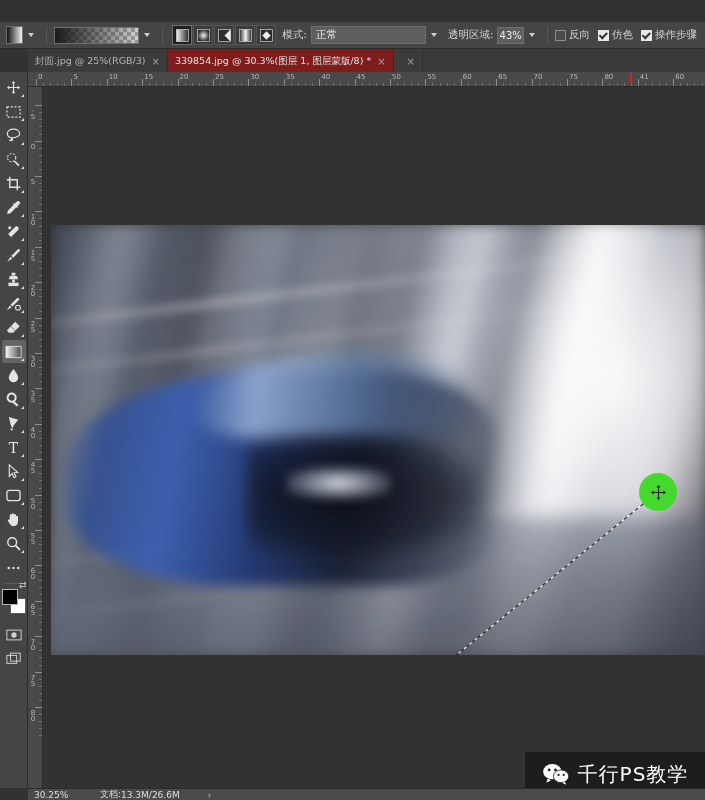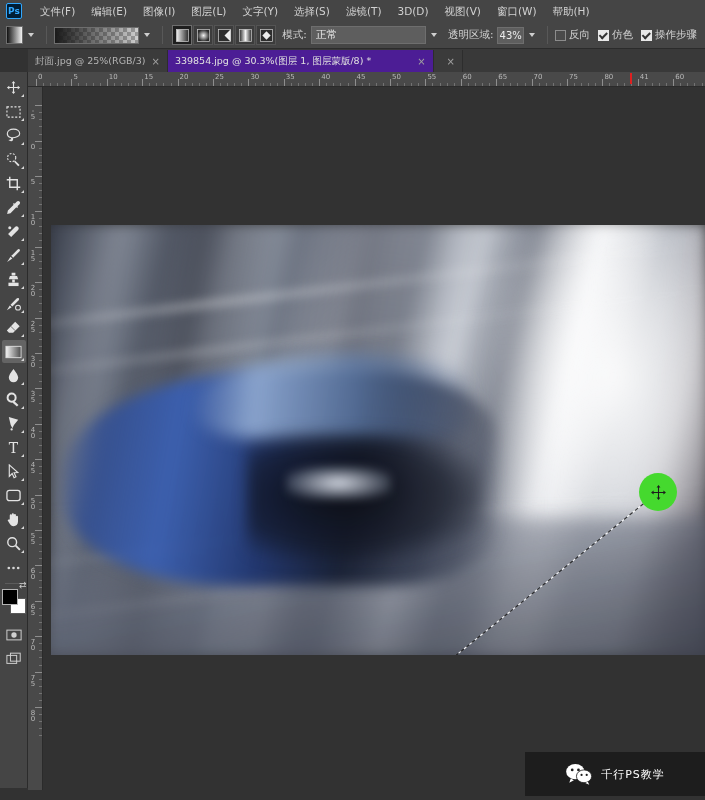--- a/index.html
+++ b/index.html
@@ -90,21 +90,21 @@
   
   .tabbar {
     position: absolute; left: 28px; top: 49px; width: 677px; height: 23px;
     background: #393939; display: flex; align-items: flex-end;
   }
   .tab {
     height: 22px; background: #3b3b3b; color: #b4b4b4;
     font-size: 9.5px; display: flex; align-items: center;
     padding: 0 7px; border-right: 1px solid #2d2d2d; white-space: nowrap;
   }
-  .tab.active { background: #4c1d95; color: #e0e0e0; gap: 40px; }
+  .tab.active { background: #7f1d1d; color: #e0e0e0; }
   .tab-close { margin-left: 6px; color: #a0a0a0; font-size: 10px; }
 
   
   .ruler-h {
     position: absolute; left: 28px; top: 72px; width: 677px; height: 15px;
     background: #494949; border-bottom: 1px solid #2b2b2b; overflow: hidden;
   }
   .ruler-v {
     position: absolute; left: 28px; top: 87px; width: 15px; height: 703px;
     background: #494949; border-right: 1px solid #2b2b2b; overflow: hidden;
@@ -246,44 +246,28 @@
   .st-zoom { width: 62px; padding-left: 6px; }
   .st-doc { padding-left: 10px; }
   .st-arrow { margin-left: 28px; color: #cfcfcf; }
 
   
   .watermark {
     position: absolute; right: 0; top: 752px; width: 180px; height: 44px;
     background: #1d1d1d; display: flex; align-items: center; justify-content: center;
     gap: 8px;
   }
-  .wm-text { color: #ffffff; font-size: 11px; letter-spacing: 1px; }
+  .wm-text { color: #ffffff; font-size: 20px; letter-spacing: 1px; }
   .wechat-icon { width: 28px; height: 22px; }
 </style>
 </head>
 <body>
 
 <div id="app">
 
-  <div class="menubar">
-    <div class="ps-logo">Ps</div>
-    <div id="menu-items" style="display:flex;align-items:center;">
-        <div class="menu-item">文件(F)</div>
-        <div class="menu-item">编辑(E)</div>
-        <div class="menu-item">图像(I)</div>
-        <div class="menu-item">图层(L)</div>
-        <div class="menu-item">文字(Y)</div>
-        <div class="menu-item">选择(S)</div>
-        <div class="menu-item">滤镜(T)</div>
-        <div class="menu-item">3D(D)</div>
-        <div class="menu-item">视图(V)</div>
-        <div class="menu-item">窗口(W)</div>
-        <div class="menu-item">帮助(H)</div>
-      </div>
-  </div>
 
   <div class="optionsbar">
     <div class="opt-tool-swatch"></div>
     <div class="caret"></div>
     <div class="sep"></div>
     <div class="gradient-preview"></div>
     <div class="caret"></div>
     <div class="sep"></div>
     <div class="grad-type-group" id="grad-types">
         <div class="grad-type-btn active" title="线性渐变">
@@ -833,14 +817,20 @@
       <circle cx="7.6" cy="7.6" r="1.5" fill="#1d1d1d"></circle>
       <circle cx="14.4" cy="7.6" r="1.5" fill="#1d1d1d"></circle>
       <ellipse cx="20.5" cy="14.5" rx="8.3" ry="7" fill="#ffffff" stroke="#1d1d1d" stroke-width="0.9"></ellipse>
       <path d="M24.6 20.5 L26.2 23.8 L21.8 21.8 Z" fill="#ffffff"></path>
       <circle cx="17.8" cy="13" r="1.2" fill="#1d1d1d"></circle>
       <circle cx="23.4" cy="13" r="1.2" fill="#1d1d1d"></circle>
     </svg>
     <span class="wm-text">千行PS教学</span>
   </div>
 
+  <div class="statusbar">
+    <span class="st-zoom">30.25%</span>
+    <span class="st-doc">文档:</span>
+    <span>13.3M/26.6M</span>
+    <span class="st-arrow">›</span>
+  </div>
 
 </div>
 
 </body></html>

